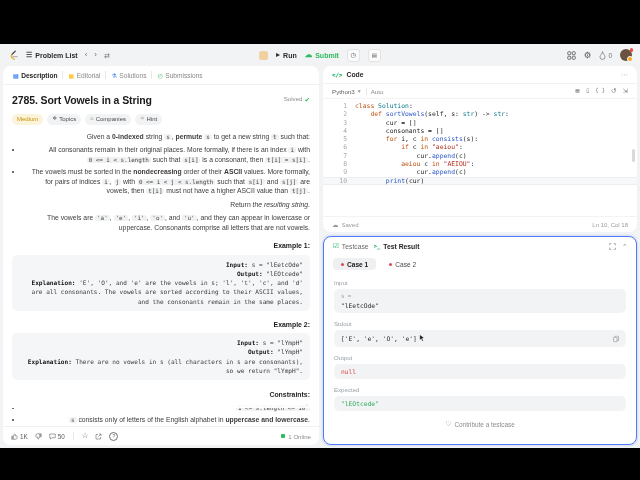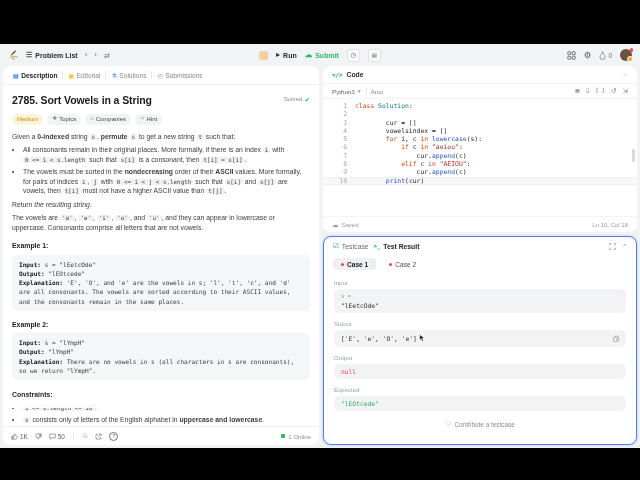--- a/index.html
+++ b/index.html
@@ -32,21 +32,21 @@
   .right-col{flex:1;display:flex;flex-direction:column;gap:4px;min-width:0;}
 
   
   .doc-tabs{height:18px;flex:none;display:flex;align-items:center;padding:0 6px;border-bottom:1px solid #f0f0f0;font-size:6.6px;color:#8a8a8a;}
   .doc-tab{display:flex;align-items:center;gap:2.5px;padding:0 4px;cursor:pointer;}
   .doc-tab.active{color:#1f1f1f;font-weight:bold;}
   .doc-tab .tico{font-size:6px;}
   .vdiv{width:1px;height:8px;background:#e8e8e8;margin:0 1px;}
 
   
-  .doc-body{flex:1;padding:8px 9px 0 9px;font-size:6.8px;color:#3c3c3c;line-height:1.4;overflow:hidden;position:relative;}
+  .doc-body{flex:1;padding:8px 9px 0 9px;font-size:6.8px;color:#3c3c3c;line-height:1.4;overflow:hidden;position:relative;text-align:right;}
   .title-row{display:flex;justify-content:space-between;align-items:flex-start;}
   .p-title{font-size:10.5px;font-weight:bold;color:#1a1a1a;letter-spacing:-.1px;}
   .solved{display:flex;align-items:center;gap:2px;font-size:6.2px;color:#8c8c8c;flex:none;margin-top:2px;}
   .chk{color:#2cbb5d;font-size:6.5px;}
   .pills{display:flex;gap:4px;margin:6px 0 7px 0;}
   .pill{height:11px;padding:0 5px;border-radius:6px;background:#f2f3f4;font-size:6px;display:flex;align-items:center;gap:2px;color:#4a4a4a;cursor:pointer;}
   .pill .pico{font-size:5.5px;color:#767676;}
   .pill.medium{color:#c9930a;background:#fbf3da;}
   .doc-body p{margin:4px 0;}
   .doc-body ul{margin:3px 0 4px 2px;padding-left:9px;}
@@ -330,44 +330,45 @@
             </span>
           </div>
           <div class="code-area" id="code-area">
             <span class="scroll-thumb"></span>
           <div class="code-row">
                 <span class="gutter">1</span>
                 <span class="ct"><span class="tok-kw">class </span><span class="tok-cls">Solution</span><span>:</span></span>
               </div>
               <div class="code-row">
                 <span class="gutter">2</span>
+                <span class="ct"><span>    </span><span class="tok-kw">def </span><span class="tok-fn">sortVowels</span><span>(self, s: </span><span class="tok-cls">str</span><span>) -&gt; </span><span class="tok-cls">str</span><span>:</span></span>
               </div>
               <div class="code-row">
                 <span class="gutter">3</span>
                 <span class="ct"><span>        cur = []</span></span>
               </div>
               <div class="code-row">
                 <span class="gutter">4</span>
-                <span class="ct"><span>        vowelsindex = []</span></span>
+                <span class="ct"><span>        consonants = []</span></span>
               </div>
               <div class="code-row">
                 <span class="gutter">5</span>
-                <span class="ct"><span>        </span><span class="tok-kw">for</span><span> i, c </span><span class="tok-kw">in</span><span> </span><span class="tok-fn">lowercase</span><span>(s):</span></span>
+                <span class="ct"><span>        </span><span class="tok-kw">for</span><span> i, c </span><span class="tok-kw">in</span><span> </span><span class="tok-fn">consists</span><span>(s):</span></span>
               </div>
               <div class="code-row">
                 <span class="gutter">6</span>
                 <span class="ct"><span>            </span><span class="tok-kw">if</span><span> c </span><span class="tok-kw">in</span><span> </span><span class="tok-str">"aeiou"</span><span>:</span></span>
               </div>
               <div class="code-row">
                 <span class="gutter">7</span>
                 <span class="ct"><span>                cur.</span><span class="tok-fn">append</span><span>(c)</span></span>
               </div>
               <div class="code-row">
                 <span class="gutter">8</span>
-                <span class="ct"><span>            </span><span class="tok-kw">elif</span><span> c </span><span class="tok-kw">in</span><span> </span><span class="tok-str">"AEIOU"</span><span>:</span></span>
+                <span class="ct"><span>            </span><span class="tok-kw">aeiou</span><span> c </span><span class="tok-kw">in</span><span> </span><span class="tok-str">"AEIOU"</span><span>:</span></span>
               </div>
               <div class="code-row">
                 <span class="gutter">9</span>
                 <span class="ct"><span>                cur.</span><span class="tok-fn">append</span><span>(c)</span></span>
               </div>
               <div class="code-row active">
                 <span class="gutter">10</span>
                 <span class="ct"><span>        </span><span class="tok-fn">print</span><span>(cur)</span></span>
               </div>
             </div>

